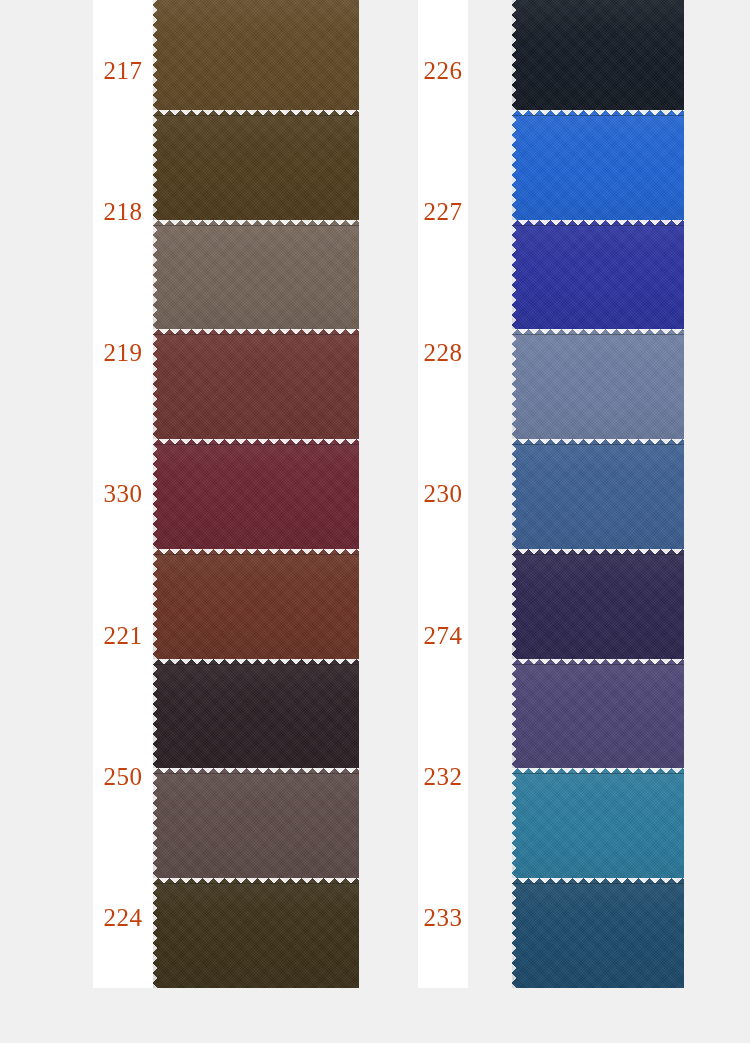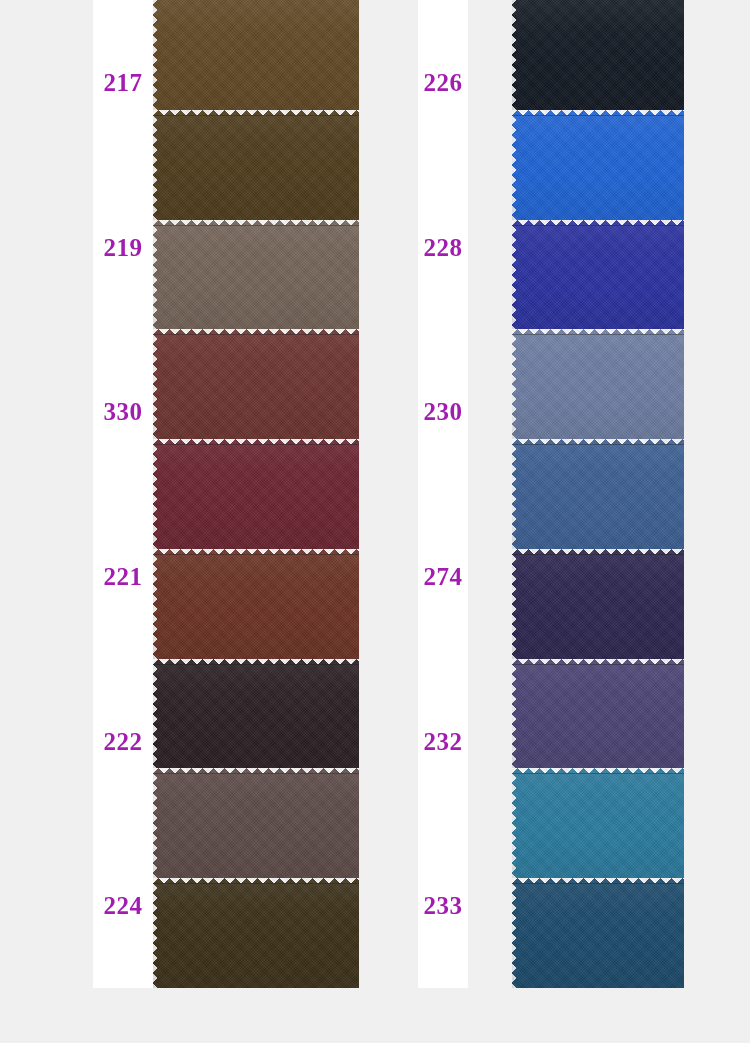--- a/index.html
+++ b/index.html
@@ -51,25 +51,24 @@
     flex-direction: column;
     z-index: 1;
   }
 
   .swatch-label {
     flex: 1 1 0;
     display: flex;
     align-items: center;
     justify-content: center;
     font-size: 25px;
-    color: #a21caf;
+    color: #c2410c;
     letter-spacing: 0.5px;
     line-height: 1;
     background: #ffffff;
-    font-weight: bold;
   }
 
   
   .fabric-band {
     flex: 1 1 0;
     position: relative;
     background-color: #888;
   }
 
   
@@ -154,24 +153,25 @@
   .fabric-band:first-child .seam { display: none; }
 </style>
 </head>
 <body style="background: rgb(240, 240, 240);">
 
 <div id="swatch-card">
 
   <div class="swatch-column" id="column-left">
     <div class="label-strip">
       <div class="swatch-label">217</div>
+      <div class="swatch-label">218</div>
       <div class="swatch-label">219</div>
       <div class="swatch-label">330</div>
       <div class="swatch-label">221</div>
-      <div class="swatch-label">222</div>
+      <div class="swatch-label">250</div>
       <div class="swatch-label">224</div>
     </div>
     <div class="fabric-strip">
       <div class="fabric-band" style="background-color: rgb(96, 72, 36);">
           <span class="pinked-left"></span>
           <span class="pinked-right"></span>
           <span class="weave"></span>
           <span class="shade"></span>
         </div>
       <div class="fabric-band" style="background-color: rgb(79, 60, 28);">
@@ -237,20 +237,21 @@
           <span class="pinked-right"></span>
           <span class="weave"></span>
           <span class="shade"></span>
         </div>
     </div>
   </div>
 
   <div class="swatch-column" id="column-right">
     <div class="label-strip">
       <div class="swatch-label">226</div>
+      <div class="swatch-label">227</div>
       <div class="swatch-label">228</div>
       <div class="swatch-label">230</div>
       <div class="swatch-label">274</div>
       <div class="swatch-label">232</div>
       <div class="swatch-label">233</div>
     </div>
     <div class="fabric-strip">
       <div class="fabric-band" style="background-color: rgb(19, 25, 35);">
           <span class="pinked-left"></span>
           <span class="pinked-right"></span>

